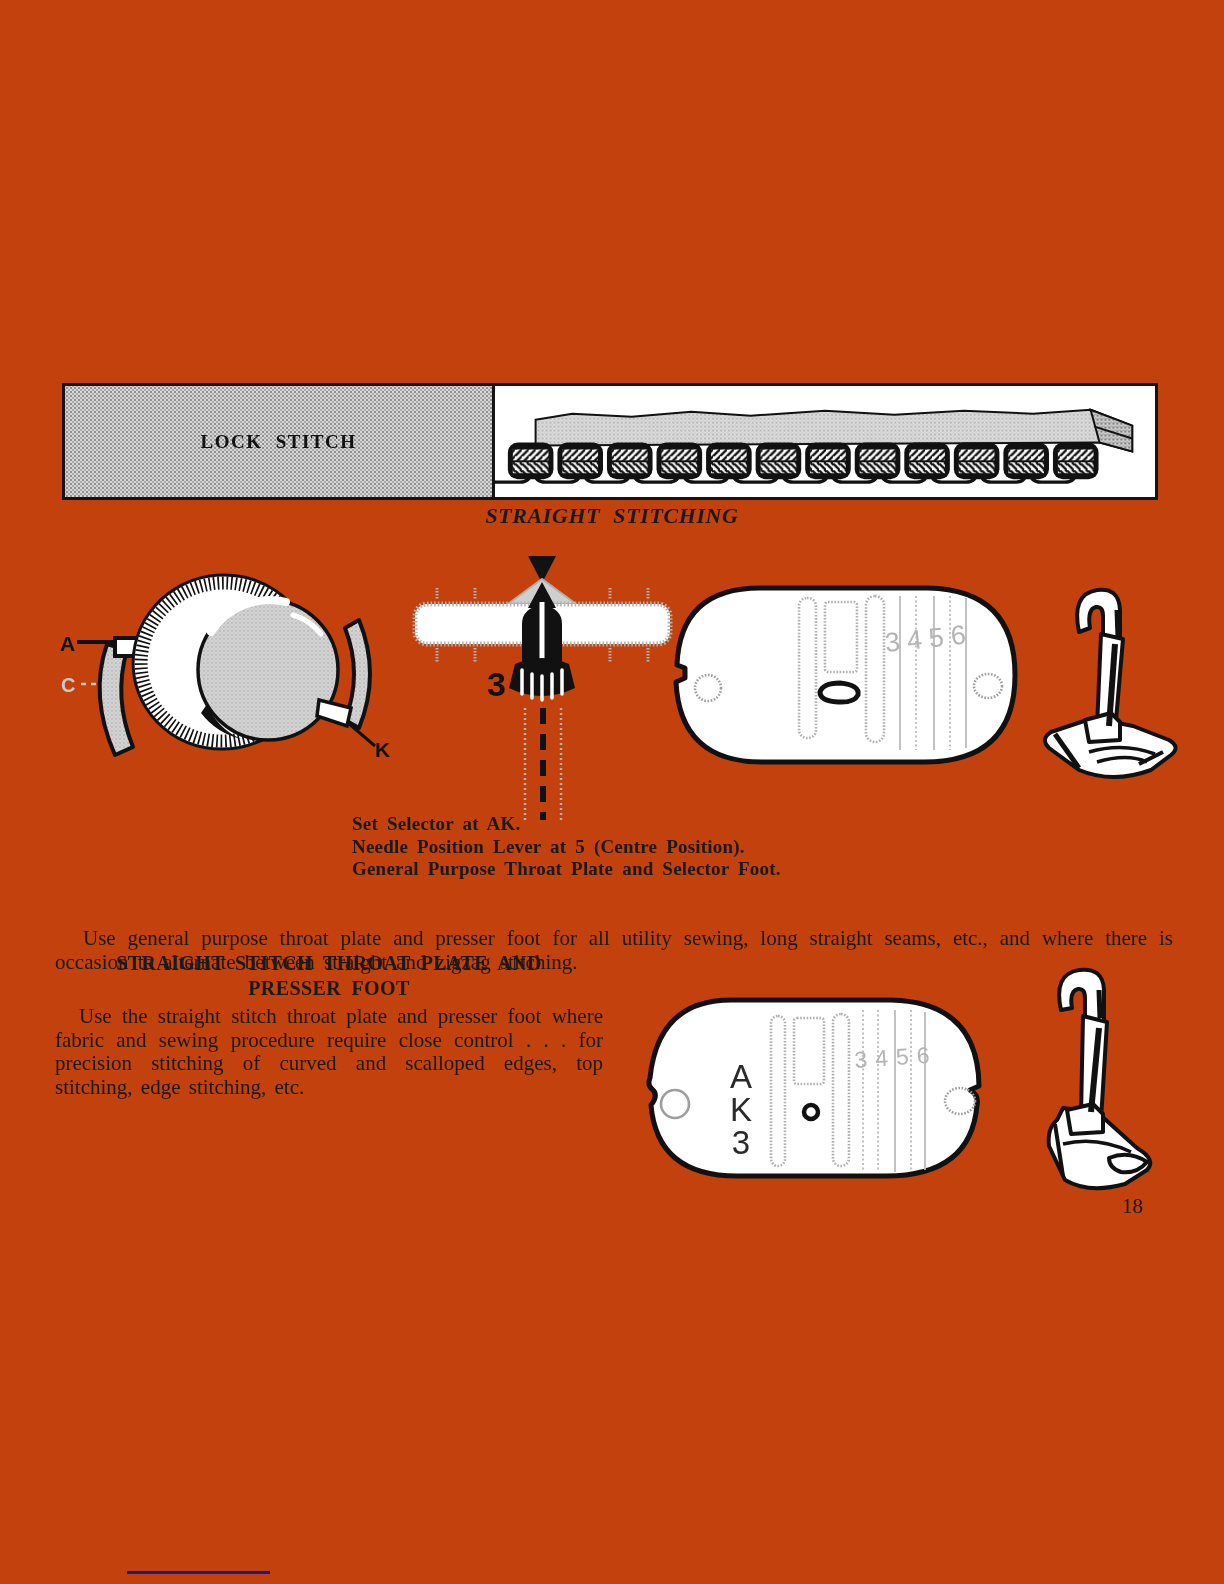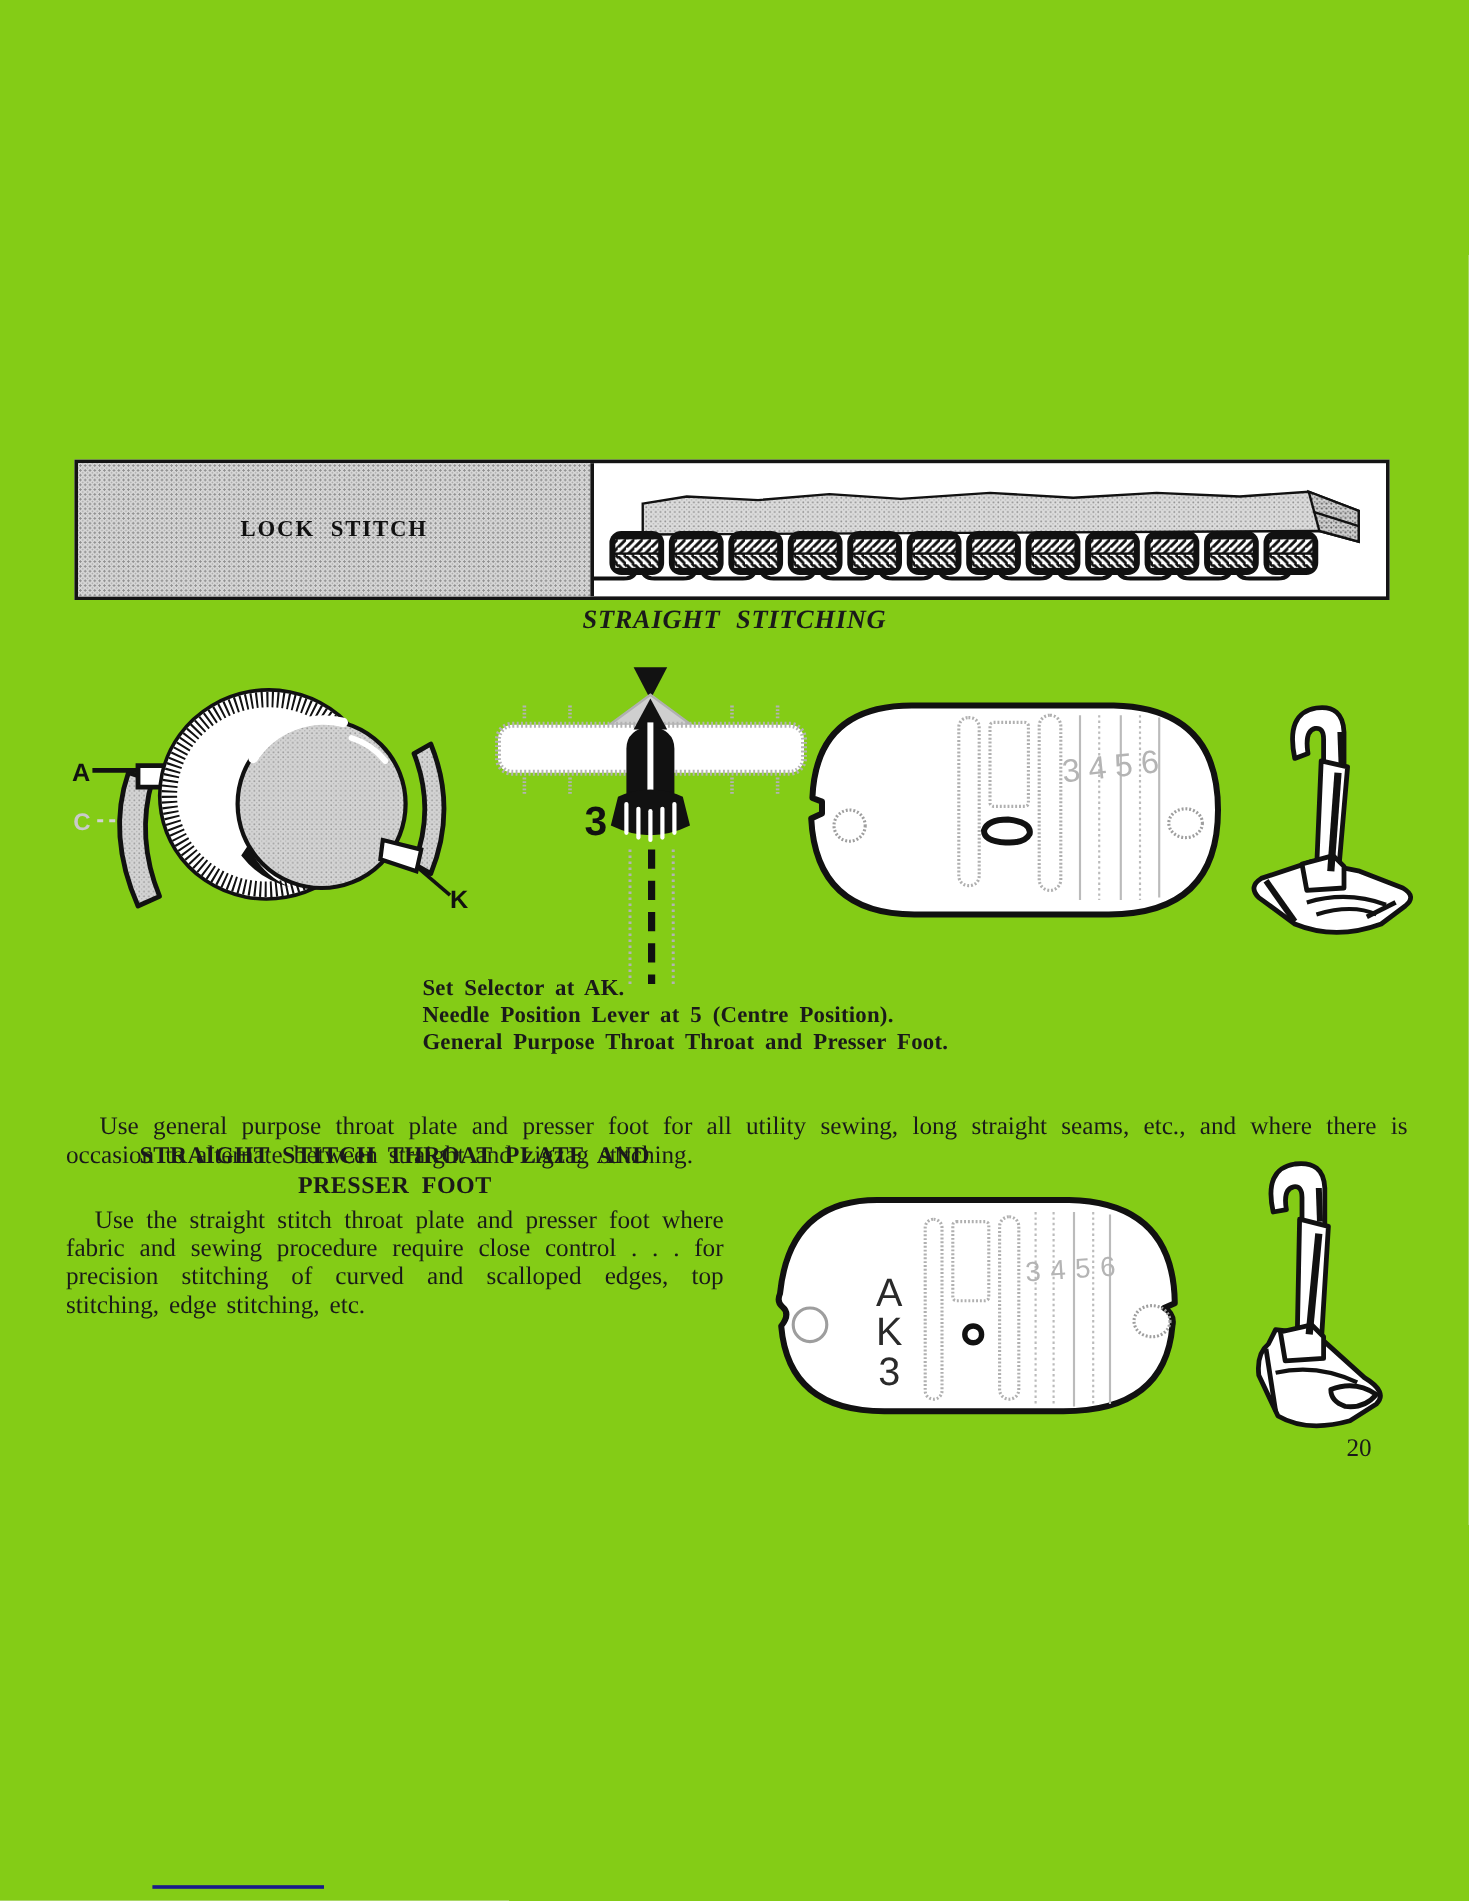--- a/index.html
+++ b/index.html
@@ -1,17 +1,17 @@
 <!DOCTYPE html>
 <html><head>
 <meta charset="utf-8">
 <style>
   html,body{margin:0;padding:0;background:#e9e9e9;}
   .page{
-    position:relative;width:1224px;height:1584px;background:#84cc16;
+    position:relative;width:1224px;height:1584px;background:#c2410c;
     font-family:"Liberation Serif", serif;color:#1a1a1a;overflow:hidden;
     margin:0 auto;
   }
   
   .banner{
     position:absolute;left:62px;top:383px;width:1096px;height:117px;
     border:3px solid #141414;box-sizing:border-box;display:flex;background:#fff;
   }
   .banner-left{
     width:430px;height:100%;box-sizing:border-box;border-right:3px solid #141414;
@@ -237,21 +237,21 @@
     <path d="M80,62 L74,144" stroke="#111" stroke-width="6"></path>
     <path d="M54,170 Q88,160 120,172" stroke="#111" stroke-width="3.5" fill="none"></path>
     <path d="M62,180 Q92,171 112,180" stroke="#111" stroke-width="3.5" fill="none"></path>
     <path d="M104,182 L128,170" stroke="#111" stroke-width="4"></path>
     <path d="M20,152 L44,186" stroke="#111" stroke-width="5"></path>
   </svg>
 
   <div class="instructions">
     <div>Set Selector at AK.</div>
     <div>Needle Position Lever at 5 (Centre Position).</div>
-    <div>General Purpose Throat Throat and Presser Foot.</div>
+    <div>General Purpose Throat Plate and Selector Foot.</div>
   </div>
 
   <p class="intro">Use general purpose throat plate and presser foot for all utility sewing, long straight seams, etc., and where there is occasion to alternate between straight and zigzag stitching.</p>
 
   <div class="section">
     <div class="section-heading">
       <div>STRAIGHT STITCH THROAT PLATE AND</div>
       <div>PRESSER FOOT</div>
     </div>
     <p>Use the straight stitch throat plate and presser foot where fabric and sewing procedure require close control . . . for precision stitching of curved and scalloped edges, top stitching, edge stitching, etc.</p>
@@ -289,16 +289,16 @@
       <path d="M52,158 L58,146 L92,150 L132,186 Q152,198 142,208 L120,222 Q84,232 60,218 L44,184 Q42,166 52,158 Z"></path>
       <path d="M62,148 L88,142 L98,152 L98,170 L66,172 Z"></path>
       <path d="M104,196 Q124,188 142,200 Q132,212 116,210 Q104,206 104,196 Z"></path>
     </g>
     <path d="M94,28 L95,56" stroke="#111" stroke-width="5"></path>
     <path d="M94,66 L86,150" stroke="#111" stroke-width="6"></path>
     <path d="M58,182 Q92,174 126,190" stroke="#111" stroke-width="3.5" fill="none"></path>
     <path d="M50,162 L58,214" stroke="#111" stroke-width="4"></path>
   </svg>
 
-  <div class="page-number">20</div>
+  <div class="page-number">18</div>
   <div class="footer-line"></div>
 
 </div>
 
 </body></html>

